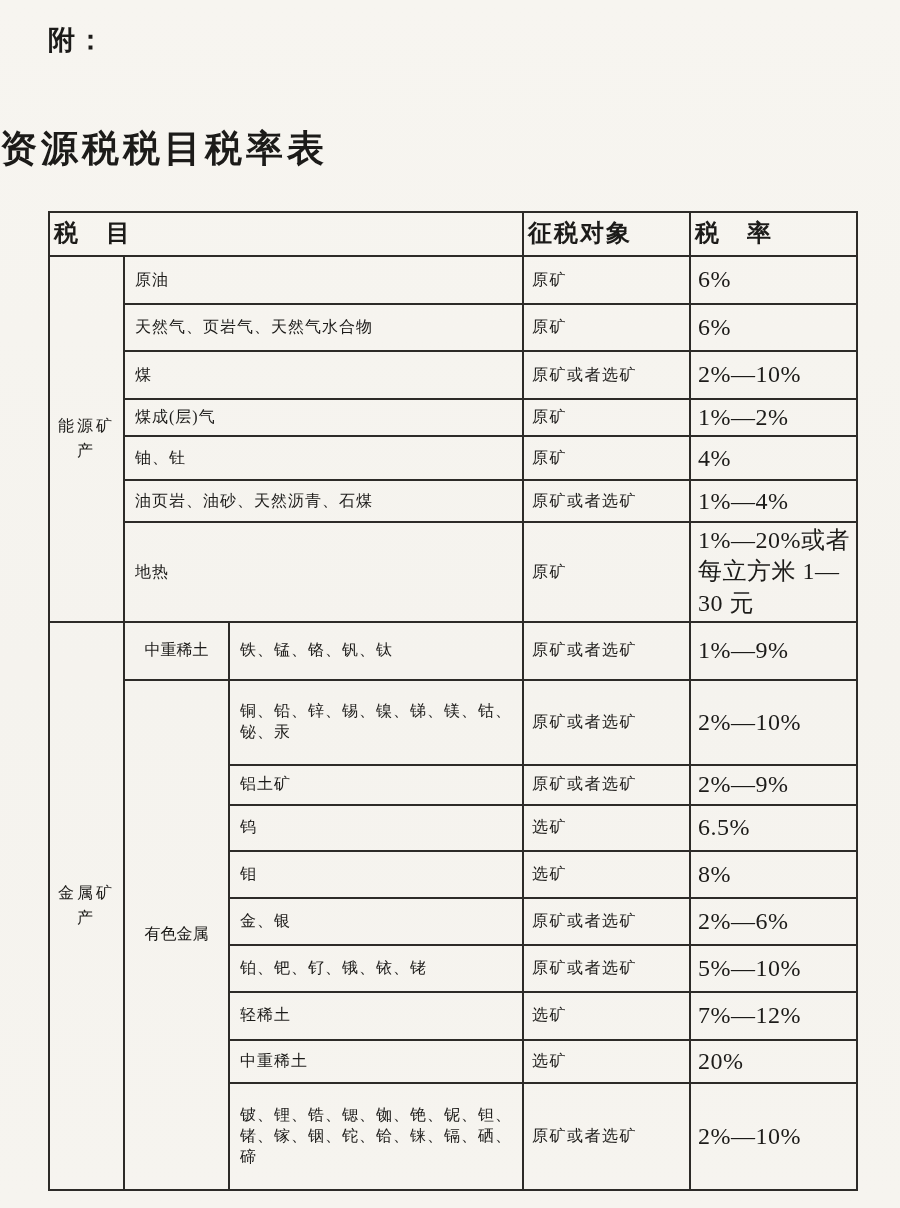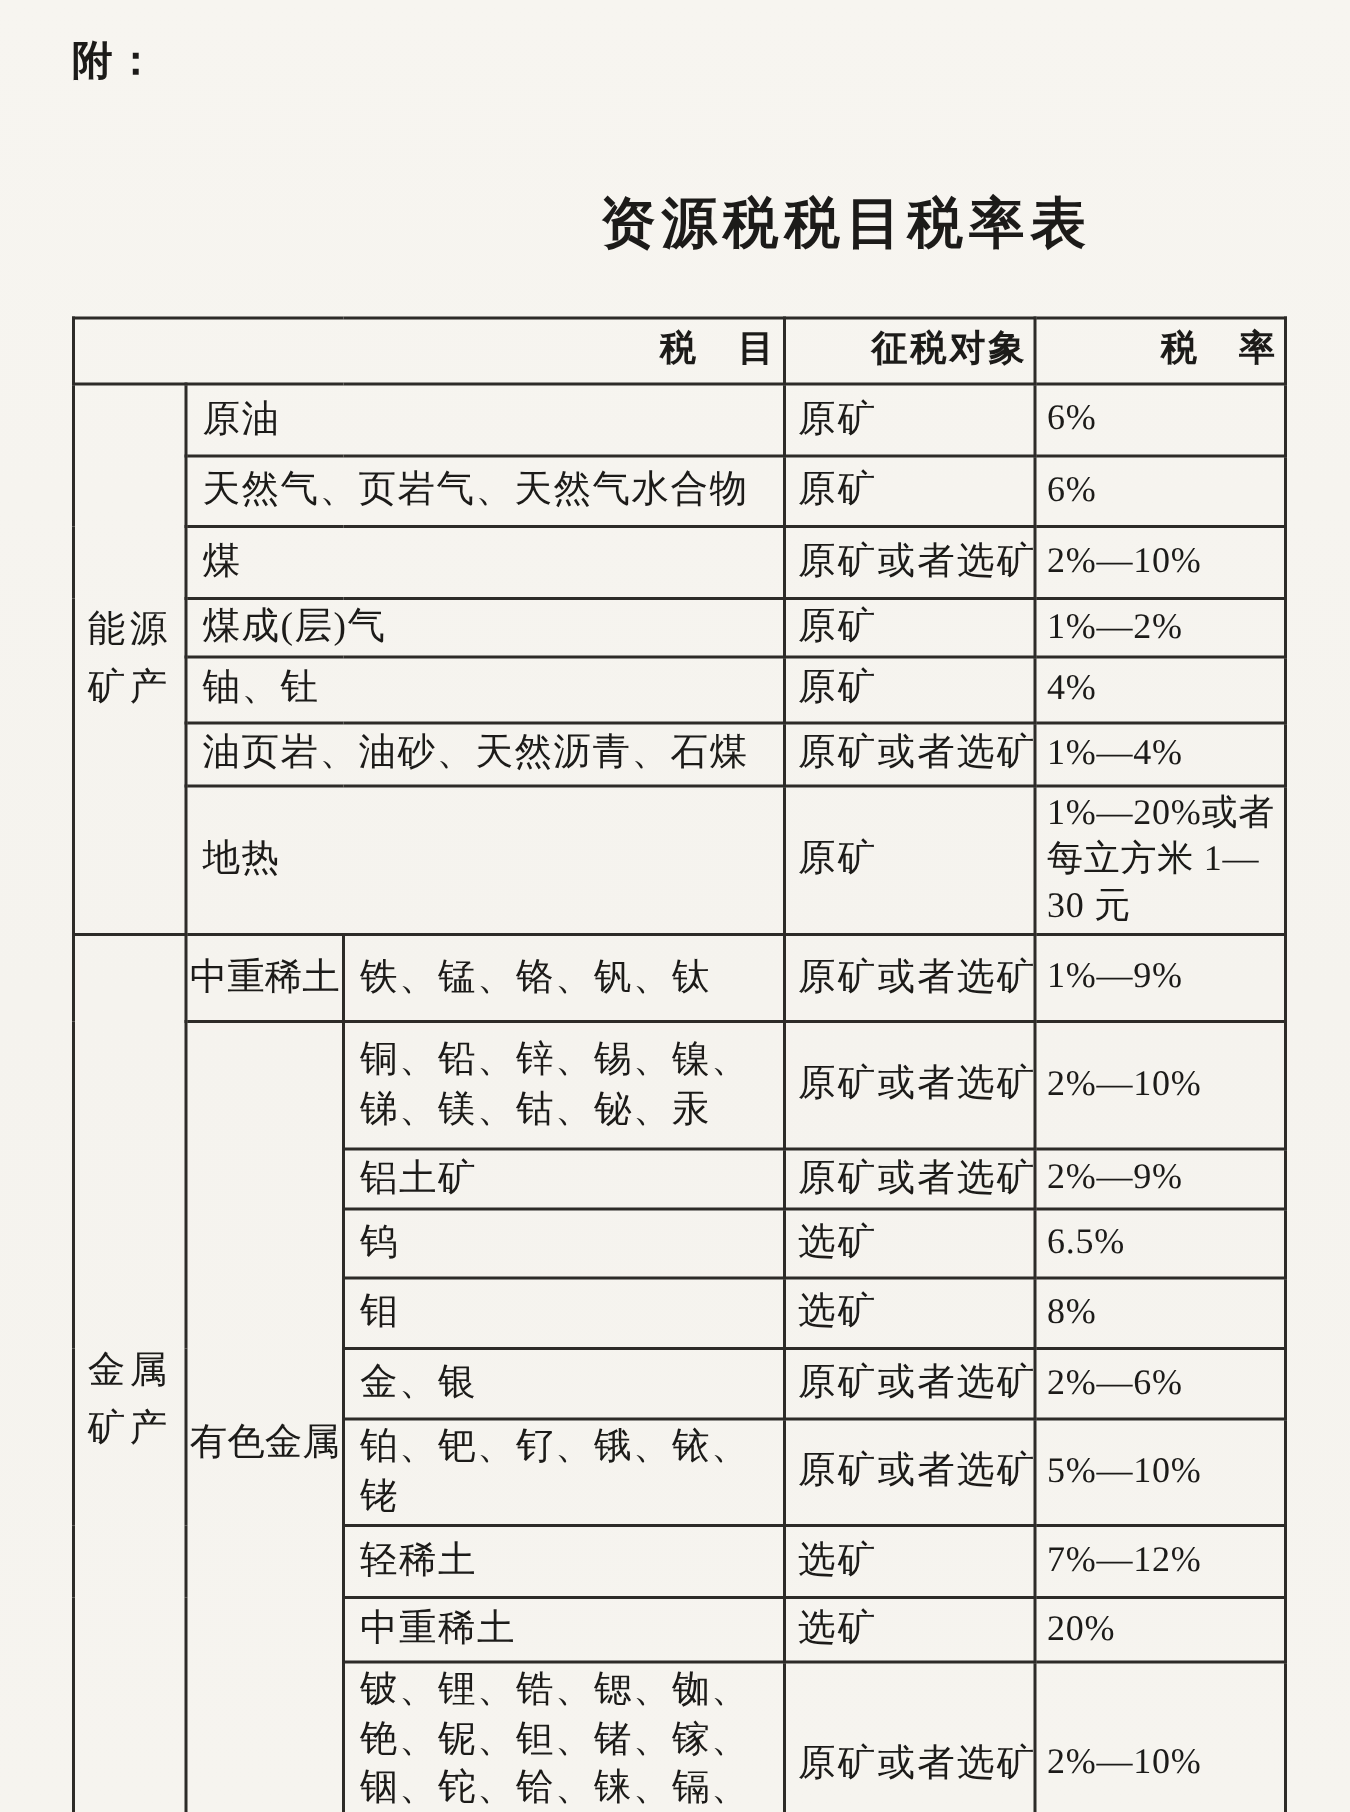--- a/index.html
+++ b/index.html
@@ -26,47 +26,47 @@
     top: 22px;
     font-size: 27px;
     font-weight: bold;
     letter-spacing: 2px;
   }
   .doc-title {
     position: absolute;
     left: 0;
     width: 728px;
     top: 124px;
-    text-align: right;
+    text-align: left;
     font-size: 37px;
     font-weight: bold;
     letter-spacing: 4px;
   }
   table.rate-table {
     position: absolute;
     left: 48px;
     top: 211px;
     width: 808px;
     border-collapse: collapse;
     table-layout: fixed;
   }
   .rate-table td, .rate-table th {
     border: 2px solid #2d2b28;
-    font-size: 25px;
+    font-size: 16px;
     font-weight: normal;
     line-height: 1.3;
     padding: 2px 8px;
     letter-spacing: 1px;
     vertical-align: middle;
     overflow: hidden;
   }
   .rate-table th {
     font-weight: bold;
     font-size: 24px;
-    text-align: right;
+    text-align: left;
     letter-spacing: 2px;
     padding: 2px 4px;
   }
   td.cat-main {
     text-align: center;
     padding: 2px 6px;
     letter-spacing: 3px;
     line-height: 1.55;
     font-family: Liberation Serif, serif;
   }

